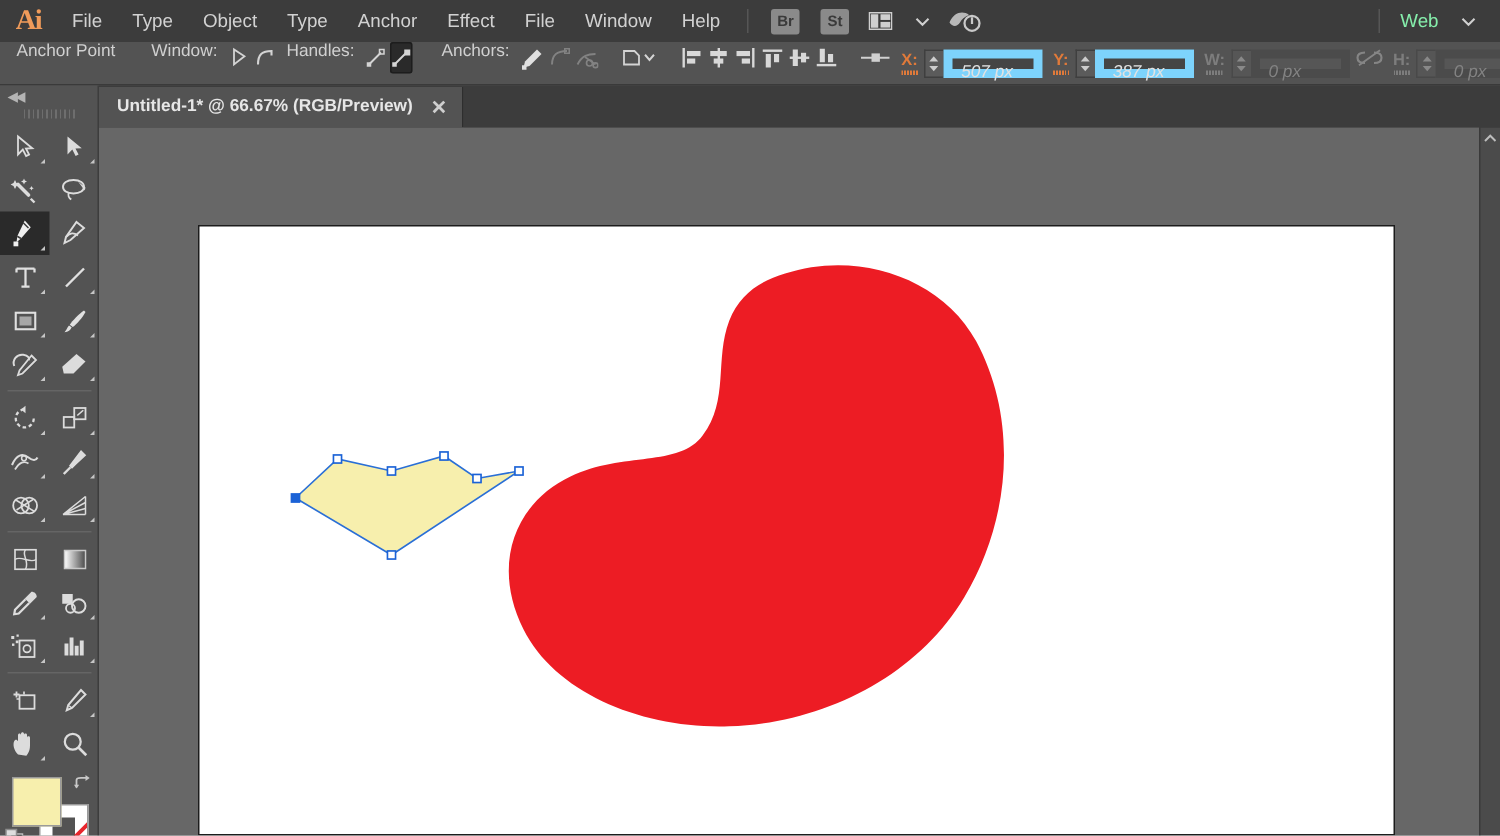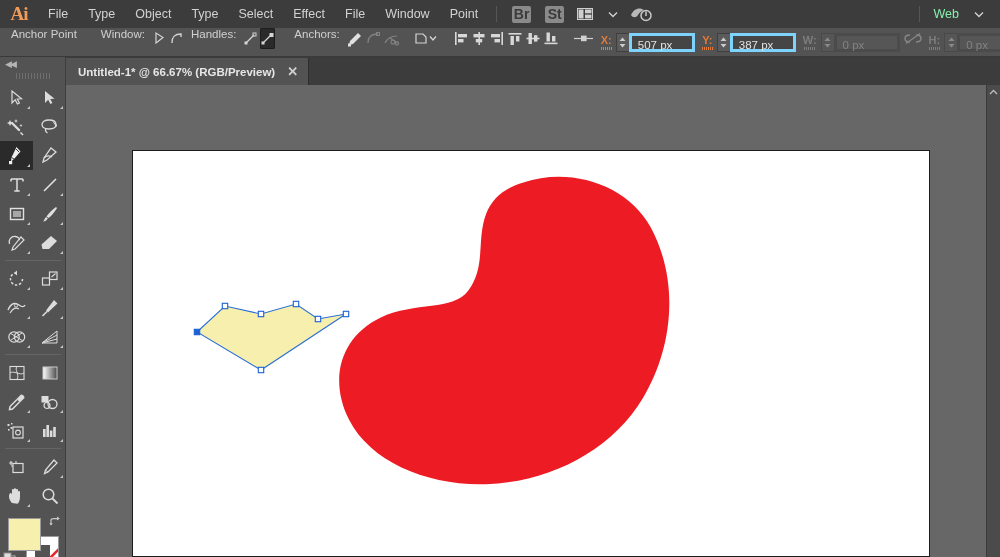--- a/index.html
+++ b/index.html
@@ -24,21 +24,21 @@
     color:#f09b5a;font-family:"Liberation Serif",serif;font-weight:bold;font-size:19px;
     letter-spacing:-1px;
   }
   .menu-item{
     padding:0 10px;height:28px;line-height:28px;font-size:12.5px;color:#d2d2d2;
     cursor:default;white-space:nowrap;
   }
   .mb-sep{width:1px;height:16px;background:#565656;margin:0 8px;}
   .mb-btn{
     width:19px;height:17px;margin:0 7px;border-radius:2px;
-    background:#8a8a8a;color:#3a3a3a;font-size:14px;font-weight:bold;
+    background:#8a8a8a;color:#3a3a3a;font-size:10px;font-weight:bold;
     display:flex;align-items:center;justify-content:center;cursor:default;
   }
   .mb-icon{width:22px;height:20px;margin:0 3px;display:flex;align-items:center;justify-content:center;cursor:default;}
   .spacer{flex:1;}
   .web-label{font-size:12.5px;color:#86efac;padding:0 6px;}
 
   
   .controlbar{
     position:absolute;left:0;top:28px;width:1000px;height:29px;
     background:#535353;display:flex;
@@ -70,30 +70,30 @@
   .fld-lab .und{width:11px;height:3px;margin-top:1px;
     background:repeating-linear-gradient(to right,#e07a3a 0 1px,transparent 1px 2px);}
   .fld-lab.dim{color:#7d7d7d;}
   .fld-lab.dim .und{background:repeating-linear-gradient(to right,#7d7d7d 0 1px,transparent 1px 2px);}
   .stepper{
     width:13px;height:19px;display:flex;flex-direction:column;align-items:center;justify-content:center;
     background:#5b5b5b;border:1px solid #3f3f3f;border-right:none;box-sizing:border-box;cursor:default;
   }
   .stepper.dim{opacity:.45;}
   .inputbox{
-    height:19px;line-height:19px;background:#454545;border:3px solid #7dd3fc;
+    height:19px;line-height:19px;background:#454545;border:6px solid #7dd3fc;
     color:#e2e2e2;font-size:11.5px;padding:0 6px;box-sizing:border-box;
-    min-width:66px;cursor:text;
+    min-width:66px;cursor:text;font-style:italic;
   }
   .inputbox.dim{background:#565656;color:#838383;border-color:#4b4b4b;}
 
   
   .tabbar{
     position:absolute;left:66px;top:57px;width:934px;height:28px;
-    background:#3c3c3c;border-bottom:1px solid #2e2e2e;display:flex;align-items:flex-end;
+    background:#3c3c3c;border-bottom:1px solid #2e2e2e;display:flex;align-items:center;
   }
   .doctab{
     height:27px;display:flex;align-items:center;background:#535353;
     padding:0 8px 0 12px;border-right:1px solid #2e2e2e;color:#e6e6e6;
     font-size:11.5px;font-weight:bold;cursor:default;
   }
   .tab-close{
     margin-left:10px;font-size:13px;color:#cfcfcf;line-height:1;padding:0 2px;cursor:default;
   }
 
@@ -166,25 +166,25 @@
 <body>
 
 <div class="app">
 
   <div class="menubar">
     <div class="ai-logo">Ai</div>
     <div class="menu-item">File</div>
     <div class="menu-item">Type</div>
     <div class="menu-item">Object</div>
     <div class="menu-item">Type</div>
-    <div class="menu-item">Select</div>
+    <div class="menu-item">Anchor</div>
     <div class="menu-item">Effect</div>
     <div class="menu-item">File</div>
     <div class="menu-item">Window</div>
-    <div class="menu-item">Point</div>
+    <div class="menu-item">Help</div>
 
     <div class="mb-sep"></div>
     <div class="mb-btn">Br</div>
     <div class="mb-btn">St</div>
 
     <div class="mb-icon">
       <svg width="16" height="12" viewBox="0 0 16 12">
         <rect x="0.5" y="0.5" width="15" height="11" fill="none" stroke="#cfcfcf"></rect>
         <rect x="1.5" y="1.5" width="5" height="9" fill="#cfcfcf"></rect>
         <rect x="8" y="1.5" width="6.5" height="3.8" fill="#cfcfcf"></rect>

